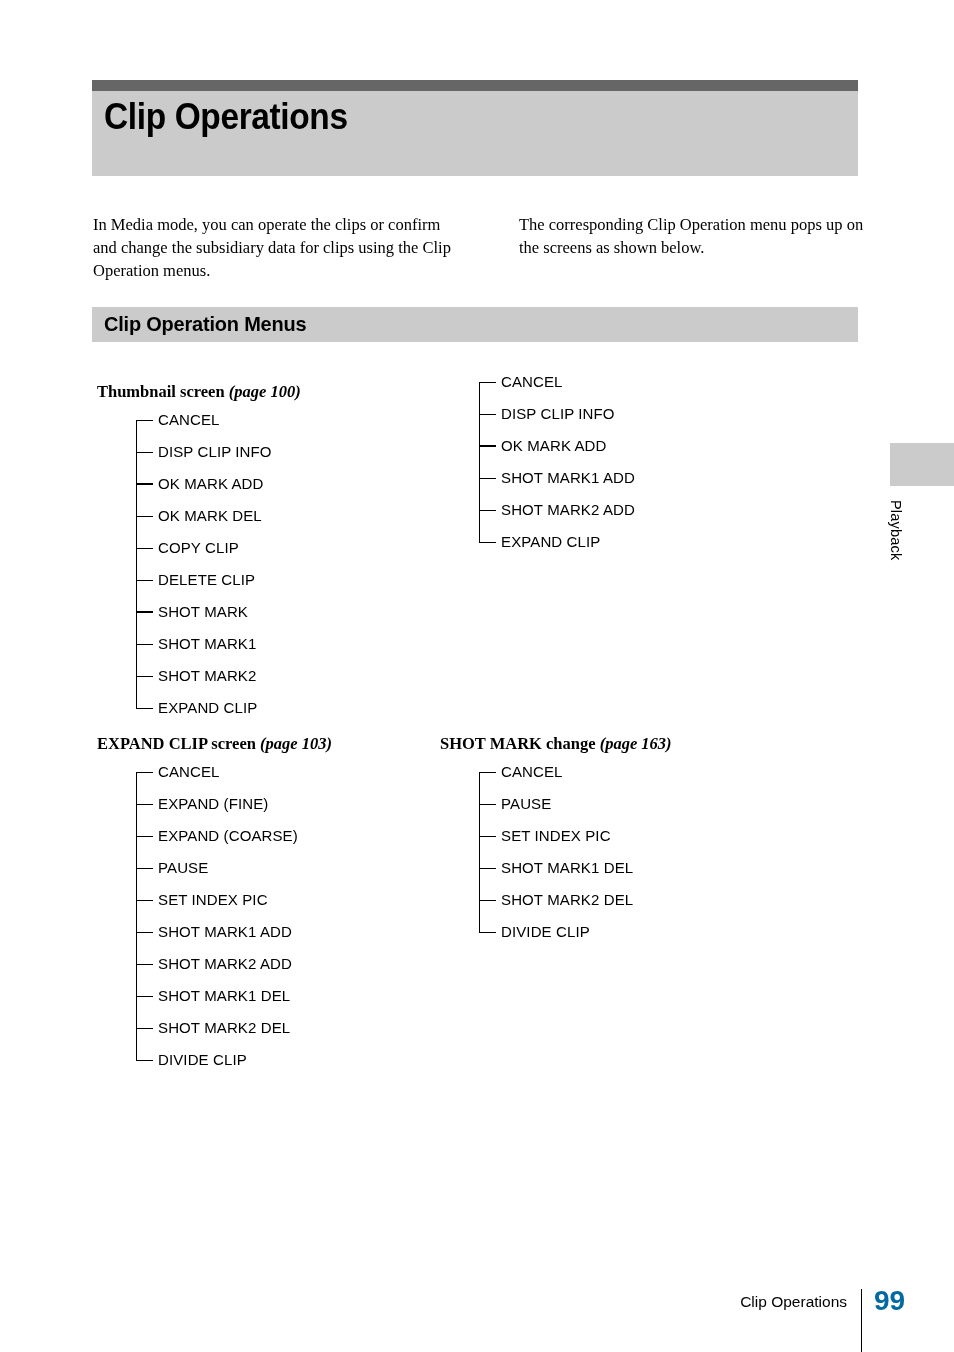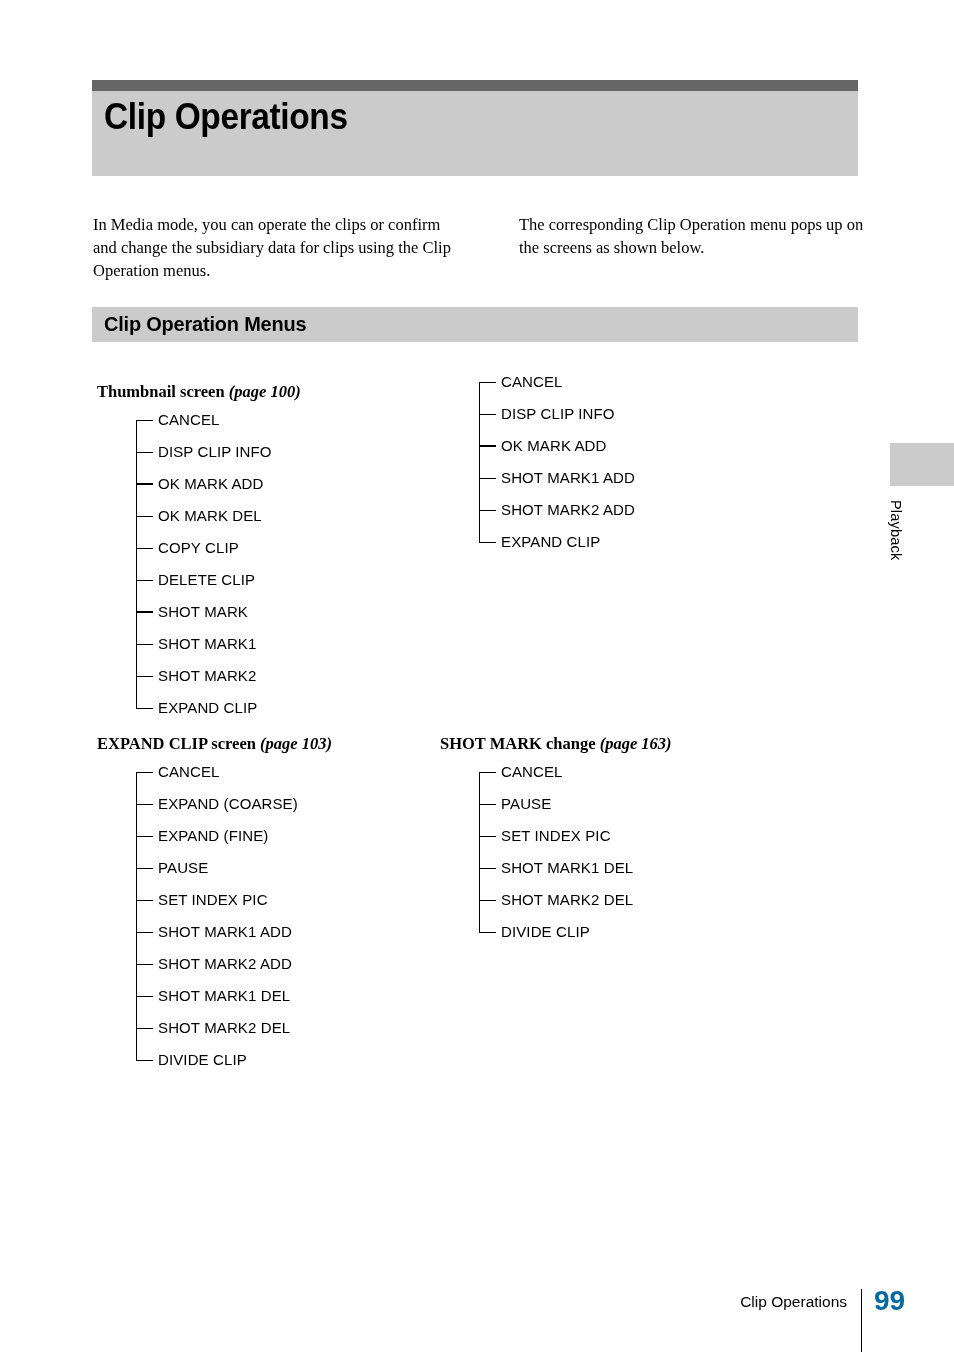--- a/index.html
+++ b/index.html
@@ -245,22 +245,22 @@
 </div>
 
 <div class="menu-block pos-bl">
   <div class="menu-heading">
     <span>EXPAND CLIP screen</span>
     <span class="page-ref">(page 103)</span>
   </div>
   <div class="menu-tree">
     <div class="stem" style="height: 289px;"></div>
   <div class="menu-item"><span class="tick"></span><span class="label">CANCEL</span></div>
+      <div class="menu-item"><span class="tick"></span><span class="label">EXPAND (FINE)</span></div>
       <div class="menu-item"><span class="tick"></span><span class="label">EXPAND (COARSE)</span></div>
-      <div class="menu-item"><span class="tick"></span><span class="label">EXPAND (FINE)</span></div>
       <div class="menu-item"><span class="tick"></span><span class="label">PAUSE</span></div>
       <div class="menu-item"><span class="tick"></span><span class="label">SET INDEX PIC</span></div>
       <div class="menu-item"><span class="tick"></span><span class="label">SHOT MARK1 ADD</span></div>
       <div class="menu-item"><span class="tick"></span><span class="label">SHOT MARK2 ADD</span></div>
       <div class="menu-item"><span class="tick"></span><span class="label">SHOT MARK1 DEL</span></div>
       <div class="menu-item"><span class="tick"></span><span class="label">SHOT MARK2 DEL</span></div>
       <div class="menu-item"><span class="tick"></span><span class="label">DIVIDE CLIP</span></div>
     </div>
 </div>
 

